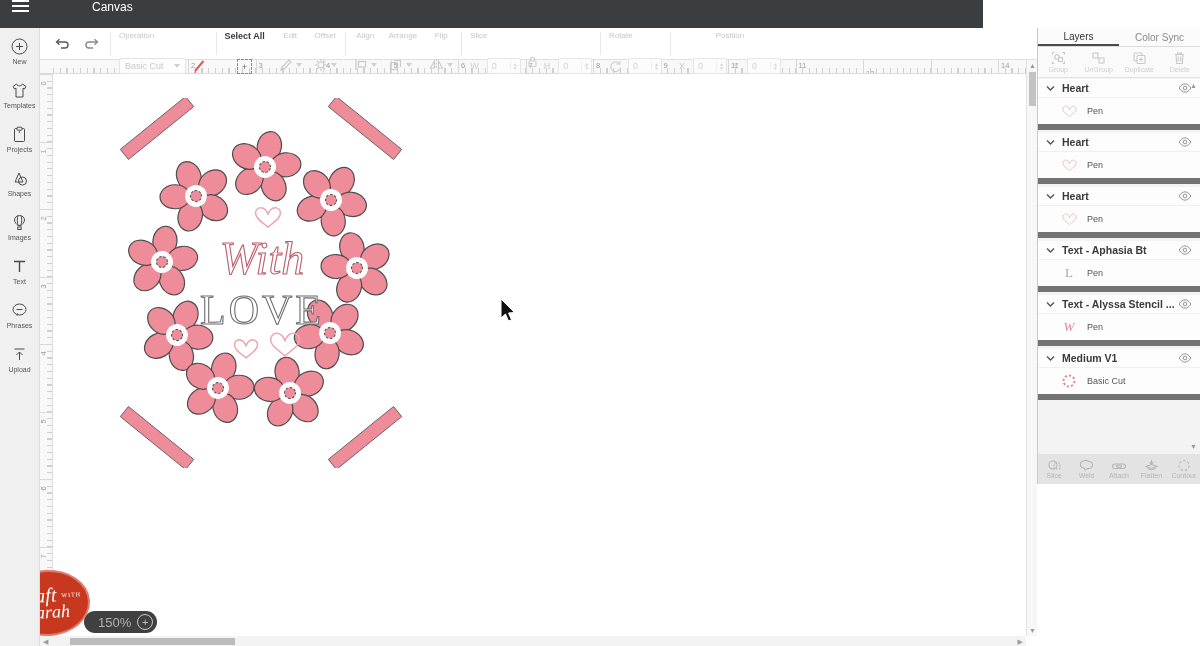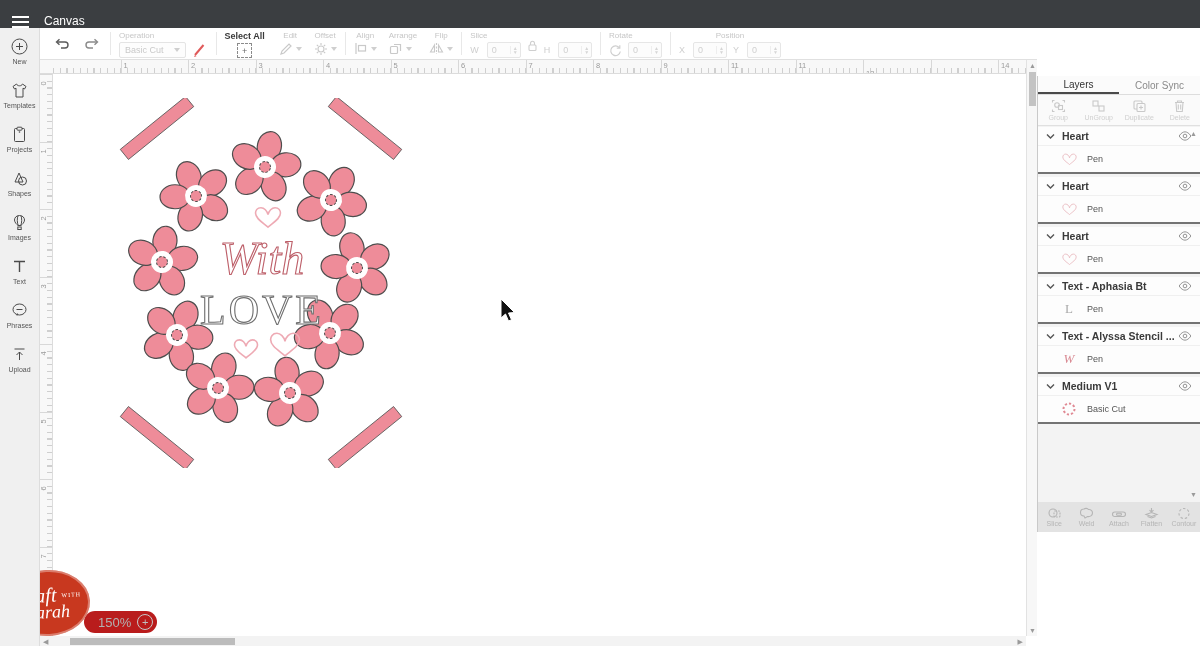--- a/index.html
+++ b/index.html
@@ -4,22 +4,22 @@
 <style>
   :root{
     --topbar-dark:#3b3e41; --accent-green:#0da47e; --flower-pink:#ee8c99;
     --script-red:#bd5f69; --heart-pink:#eeaab4; --logo-red:#c8381f;
   }
   *{margin:0;padding:0;box-sizing:border-box;}
   html,body{width:1200px;height:646px;overflow:hidden;}
   body{font-family:"Liberation Sans",sans-serif;position:relative;background:#fff;}
 
   
-  .topbar{position:absolute;left:0;top:0;width:1200px;height:28px;background:var(--topbar-dark);
-    display:flex;align-items:flex-end;color:#fff;z-index:50;}
+  .topbar{position:absolute;left:0;top:0;width:983px;height:28px;background:var(--topbar-dark);
+    display:flex;align-items:flex-start;color:#fff;z-index:50;gap:48px;}
   .hamburger{width:40px;display:flex;flex-direction:column;gap:3px;align-items:center;cursor:pointer;}
   .hamburger i{display:block;width:17px;height:2px;background:#fff;}
   .tb-title{font-size:12px;margin-left:4px;}
   .tb-doc{position:absolute;left:0;right:0;text-align:center;font-size:12px;pointer-events:none;}
   .tb-right{margin-left:auto;display:flex;align-items:center;gap:16px;font-size:11px;padding-right:10px;}
   .tb-link{cursor:pointer;}
   .tb-sep{color:#9a9d9f;}
   .tb-machine{display:flex;align-items:center;gap:5px;cursor:pointer;}
   .caret{width:7px;height:7px;border-right:1.5px solid #fff;border-bottom:1.5px solid #fff;
     transform:rotate(45deg);margin-top:-3px;}
@@ -31,21 +31,21 @@
     border-right:1px solid #ddd;z-index:40;display:flex;flex-direction:column;align-items:center;padding-top:10px;}
   .sb-item{width:40px;height:44px;display:flex;flex-direction:column;align-items:center;gap:3px;cursor:pointer;color:#4a4a4a;}
   .sb-item svg{flex:none;}
   .sb-label{font-size:7px;color:#555;}
 
   
   .toolbar{position:absolute;left:40px;top:28px;width:997px;height:32px;background:#fff;
     border-bottom:1px solid #e0e0e0;display:flex;align-items:stretch;z-index:30;padding-left:12px;}
   .tdiv{width:1px;background:#e8e8e8;margin:4px 8px;}
   .tgroup{display:flex;flex-direction:column;justify-content:flex-start;padding-top:3px;}
-  .tlabel{font-size:8px;color:#c6c6c6;margin-bottom:2px;}
+  .tlabel{font-size:8px;color:#c6c6c6;margin-bottom:18px;}
   .tlabel.on{color:#3a3a3a;font-size:9px;font-weight:bold;}
   .tctrl{display:flex;align-items:center;gap:6px;}
   .histbtn{background:none;border:none;font-size:15px;color:#5b5b5b;cursor:pointer;line-height:1;padding:4px 2px;}
   .opselect{display:flex;align-items:center;gap:10px;border:1px solid #e4e4e4;border-radius:2px;
     background:#fdfdfd;font-size:9px;color:#c9c9c9;padding:2px 5px;height:16px;}
   .ddcaret{width:0;height:0;border-left:3.5px solid transparent;border-right:3.5px solid transparent;
     border-top:4px solid #cfcfcf;}
   .iconbtn{background:none;border:none;display:flex;align-items:center;gap:3px;cursor:pointer;color:#c9c9c9;padding:0;}
   .iconbtn.on{color:#555;}
   .selall-box{width:15px;height:15px;border:1px dashed #8b8b8b;display:flex;align-items:center;
@@ -74,45 +74,45 @@
   .vscroll .thumb{position:absolute;left:2px;top:12px;width:7px;height:34px;background:#c3c3c3;}
   .hscroll{position:absolute;left:40px;top:636px;width:986px;height:10px;background:#f3f3f3;z-index:25;}
   .hscroll .thumb{position:absolute;left:30px;top:1.5px;width:165px;height:7px;background:#bcbcbc;}
   .scroll-arrow{position:absolute;font-size:7px;color:#9a9a9a;line-height:1;}
 
   
   .design-svg{position:absolute;left:118px;top:98px;z-index:12;}
   .cursor{position:absolute;left:498px;top:298px;z-index:60;}
 
   
-  .zoompill{position:absolute;left:84px;top:611px;height:22px;background:#b91c1c;border-radius:11px;
+  .zoompill{position:absolute;left:84px;top:611px;height:22px;background:#404040;border-radius:11px;
     display:flex;align-items:center;gap:6px;padding:0 4px 0 14px;z-index:31;}
   .zoomtext{font-size:13px;color:#b2b2b2;}
   .zoombtn{width:16px;height:16px;border-radius:50%;border:1px solid #c8c8c8;color:#c0c0c0;background:none;
     font-size:11px;line-height:13px;text-align:center;cursor:pointer;padding:0;}
   .logo{position:absolute;left:6px;top:570px;width:84px;height:66px;background:var(--logo-red);
     border-radius:50%;z-index:32;display:flex;flex-direction:column;align-items:center;justify-content:center;
     color:#fff;font-family:"Liberation Serif",serif;font-style:italic;transform:rotate(-3deg);
     box-shadow:0 0 0 2px rgba(255,255,255,.35) inset;}
   .logo .l1{font-size:20px;line-height:16px;}
   .logo .l1 small{font-size:6px;font-style:normal;letter-spacing:1px;vertical-align:4px;}
   .logo .l2{font-size:18px;line-height:16px;}
 
   
   .rpanel{position:absolute;left:1037px;top:28px;width:163px;height:456px;background:#f3f3f3;
-    border-left:1px solid #c9c9c9;z-index:45;display:flex;flex-direction:column;margin-top:48px;}
+    border-left:1px solid #c9c9c9;z-index:45;display:flex;flex-direction:column;}
   .rtabs{display:flex;height:19px;background:#fbfbfb;border-bottom:1px solid #ddd;flex:none;}
   .rtab{flex:1;font-size:10px;color:#8a8a8a;display:flex;align-items:center;justify-content:center;cursor:pointer;}
   .rtab.active{color:#333;border-bottom:2px solid #4a4a4a;}
   .ractions{display:flex;height:31px;background:#fafafa;border-bottom:1px solid #e0e0e0;flex:none;}
   .ract{flex:1;display:flex;flex-direction:column;align-items:center;justify-content:center;gap:1px;
     color:#c9c9c9;background:none;border:none;cursor:pointer;}
   .ract span{font-size:7px;color:#cfcfcf;}
   .rlist{flex:1;overflow:hidden;position:relative;padding-top:1px;}
-  .layer-group{background:#fdfdfd;border-bottom:2px solid #737373;margin-bottom:3px;}
+  .layer-group{background:#fdfdfd;border-bottom:6px solid #737373;margin-bottom:3px;}
   .lg-head{display:flex;align-items:center;height:19px;padding:0 8px;cursor:pointer;border-bottom:1px solid #f0f0f0;}
   .lg-chev{color:#555;margin-right:7px;display:flex;}
   .lg-name{font-size:10.5px;font-weight:bold;color:#3a3a3a;flex:1;white-space:nowrap;overflow:hidden;}
   .lg-eye{display:flex;cursor:pointer;}
   .lg-sub{display:flex;align-items:center;height:26px;padding-left:22px;gap:9px;cursor:pointer;}
   .lg-type{font-size:9px;color:#555;}
   .lg-icon{width:18px;display:flex;justify-content:center;align-items:center;}
   .glyph-icon{font-family:"Liberation Serif",serif;font-size:13px;}
   .blankrow{height:31px;background:#fff;border-top:1px solid #ddd;display:flex;align-items:center;gap:10px;
     padding-left:6px;flex:none;cursor:pointer;}

